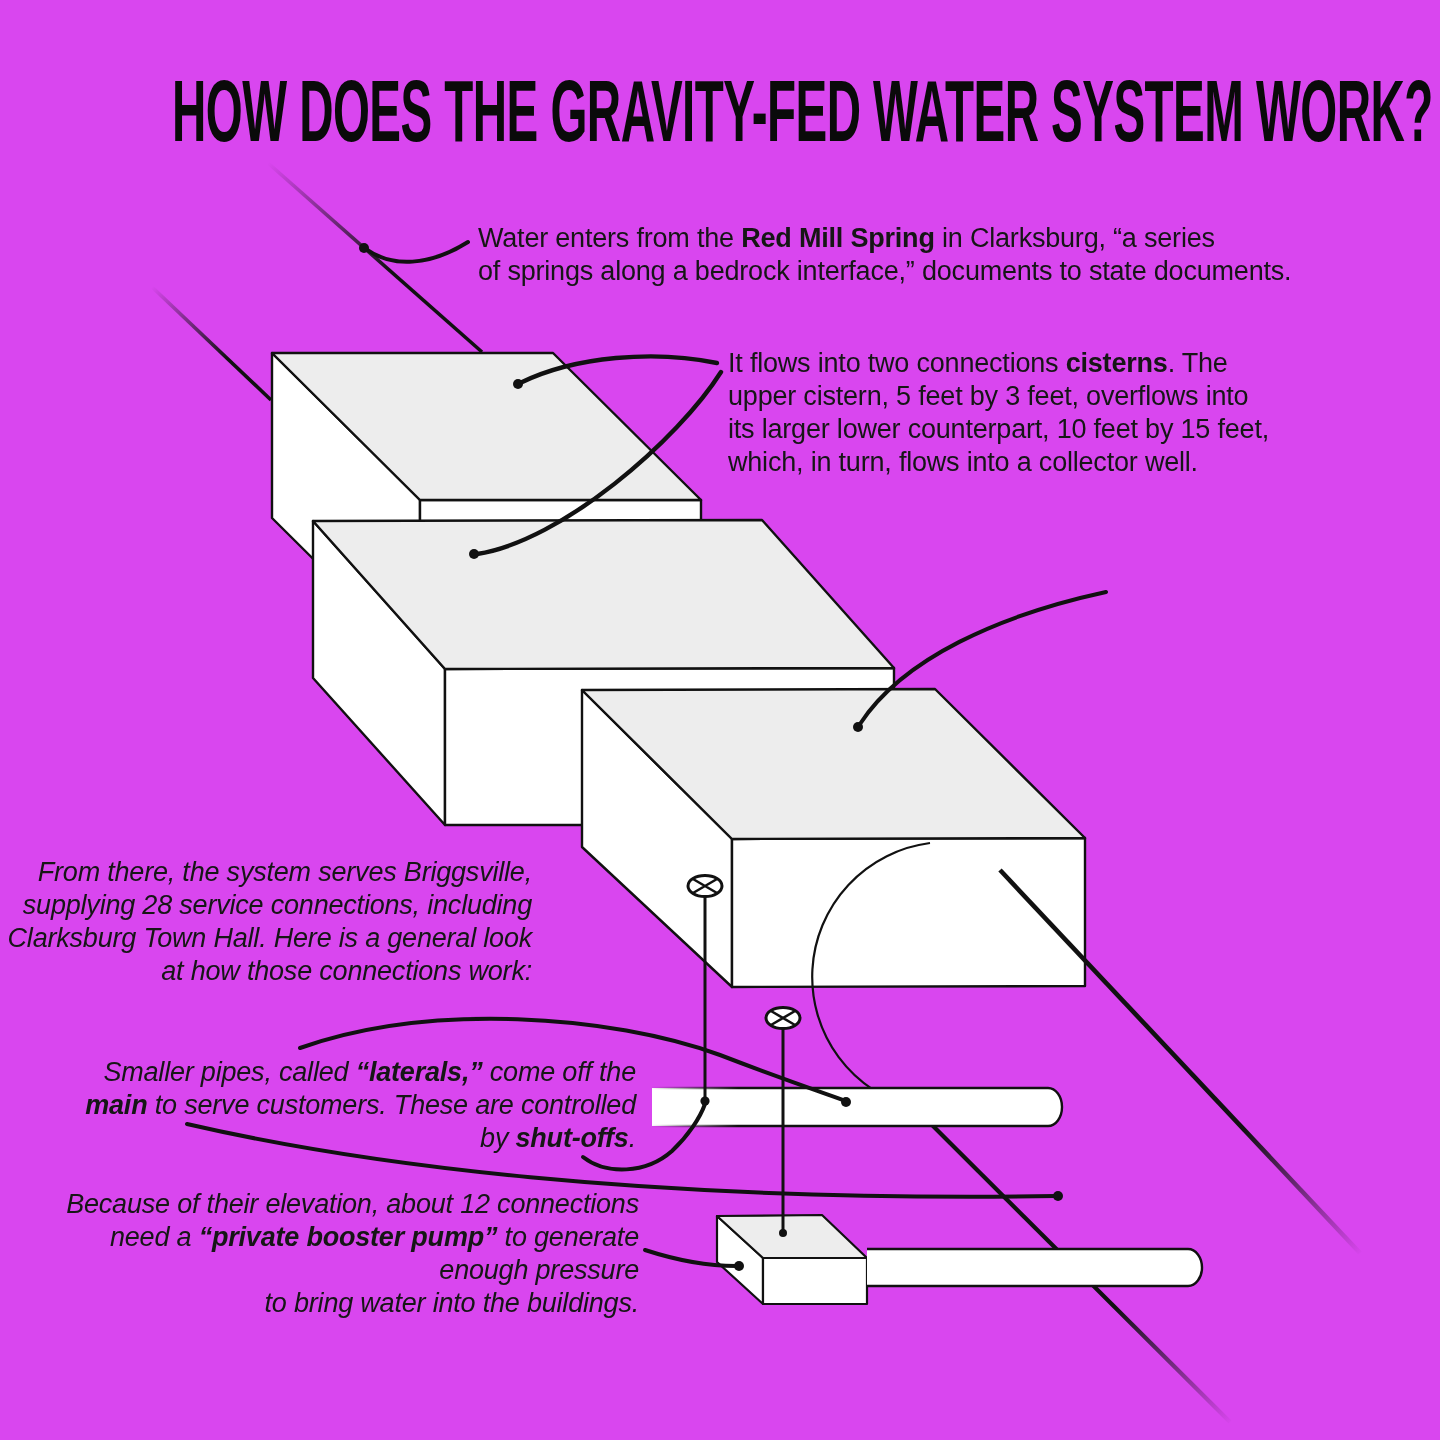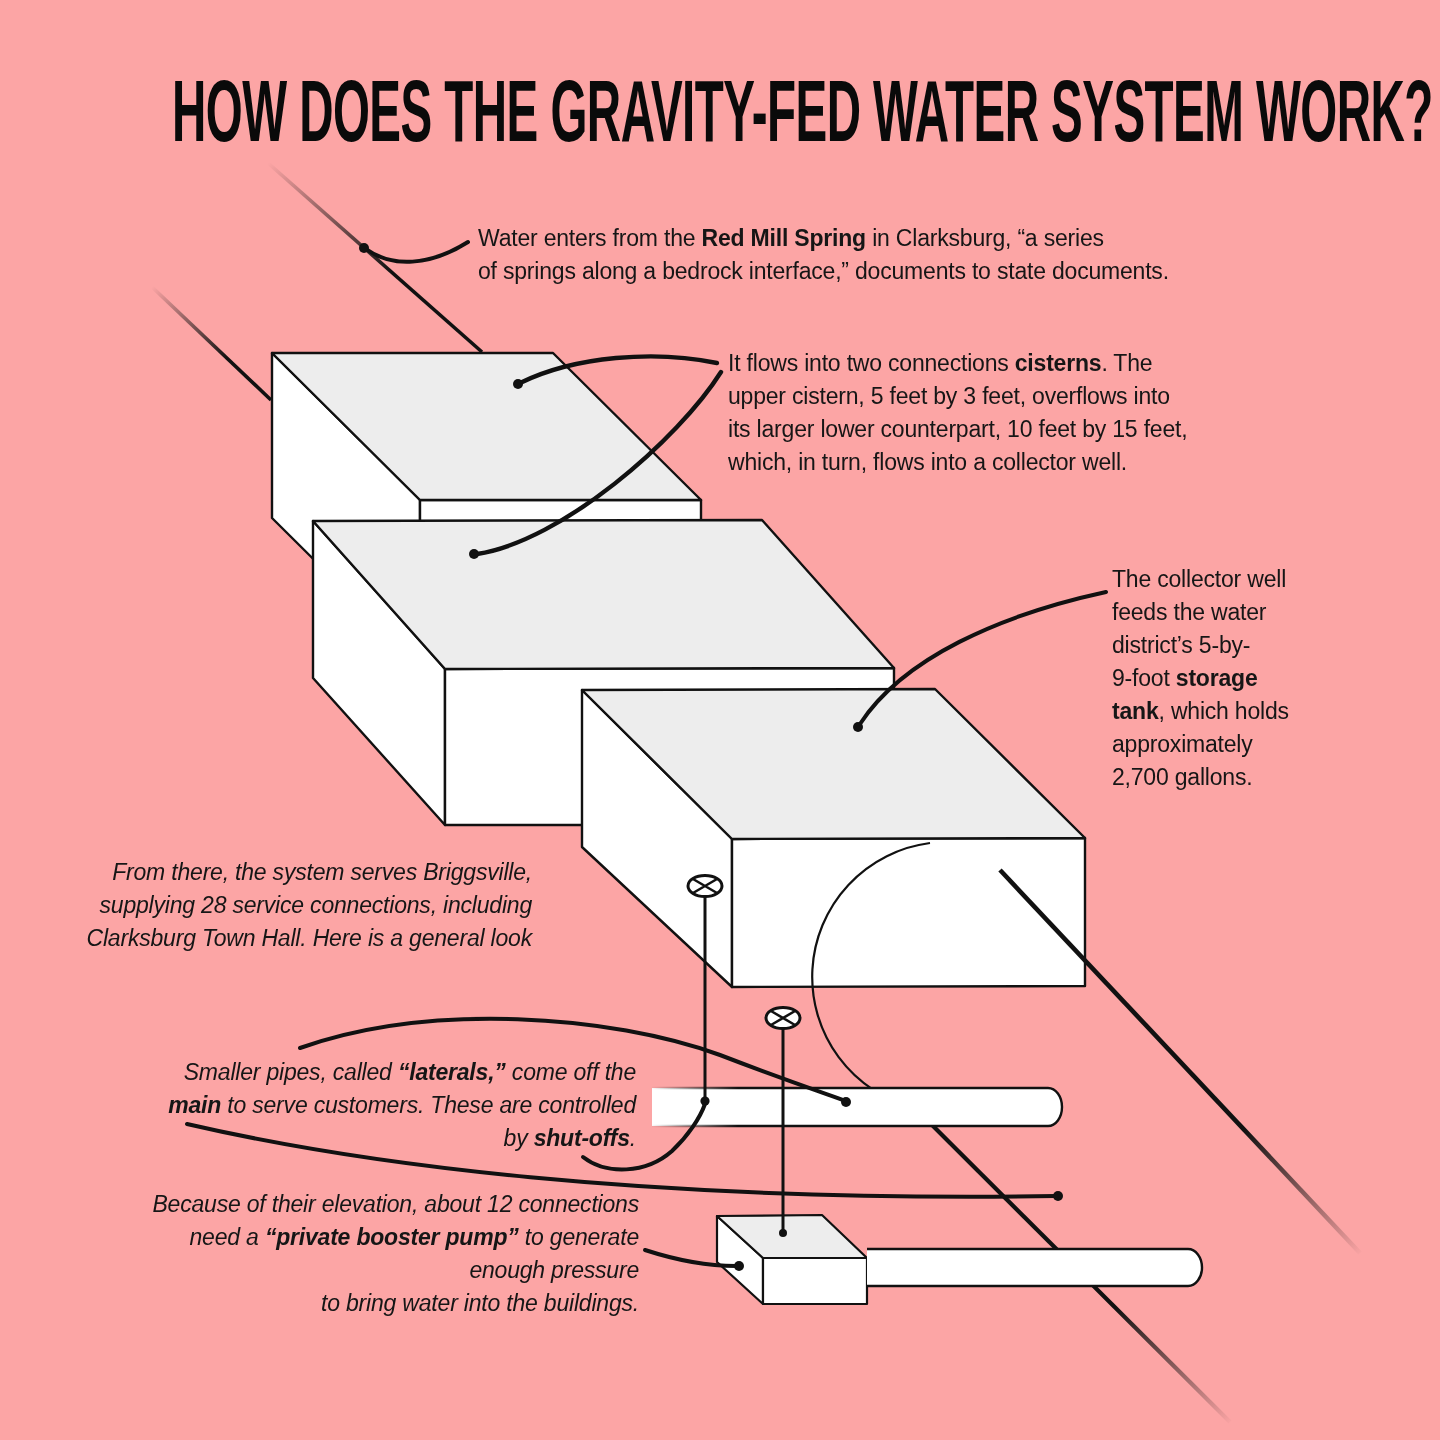--- a/index.html
+++ b/index.html
@@ -1,33 +1,33 @@
 <!DOCTYPE html>
 <html><head>
 <meta charset="utf-8">
 <style>
   html,body{margin:0;padding:0;background:#fff;}
   .stage{
     position:relative;
     width:1440px;height:1440px;
-    background:#fca5a5;
+    background:#d946ef;
     overflow:hidden;
     font-family:"Liberation Sans", sans-serif;
     color:#111;
   }
   .stage svg{position:absolute;left:0;top:0;}
   .title{
     position:absolute;left:172px;top:60px;margin:0;
     font-size:88px;font-weight:700;letter-spacing:-1px;
     white-space:nowrap;color:#0a0a0a;
     transform:scaleX(0.54);transform-origin:0 50%;
   }
   .ann{
     position:absolute;
-    font-size:23px;line-height:33px;letter-spacing:-0.2px;
+    font-size:27px;line-height:33px;letter-spacing:-0.2px;
     color:#161616;white-space:nowrap;
   }
   .ann b{font-weight:700;}
   .ann.right{text-align:right;font-style:italic;}
   .ann-spring{left:478px;top:222px;}
   .ann-cisterns{left:728px;top:347px;}
   .ann-tank{left:1112px;top:563px;}
   .ann-service{right:908px;top:856px;}
   .ann-laterals{right:804px;top:1056px;margin-left:42px;}
   .ann-booster{right:801px;top:1188px;}
@@ -144,18 +144,17 @@
 
       <path d="M645,1250 C685,1263 712,1266 736,1266"></path>
       <circle cx="739" cy="1266" r="5" fill="#111" stroke="none"></circle>
     </g>
   </svg>
 
   <h1 class="title">HOW DOES THE GRAVITY-FED WATER SYSTEM WORK?</h1>
 
   <div class="ann ann-spring"><span>Water enters from the </span><b>Red Mill Spring</b><span> in Clarksburg, “a series</span><br><span>of springs along a bedrock interface,” documents to state documents.</span></div>
   <div class="ann ann-cisterns"><span>It flows into two connections </span><b>cisterns</b><span>. The</span><br><span>upper cistern, 5 feet by 3 feet, overflows into</span><br><span>its larger lower counterpart, 10 feet by 15 feet,</span><br><span>which, in turn, flows into a collector well.</span></div>
-  <div class="ann ann-tank"><span>The collector well</span><br><span>feeds the water</span><br><span>district’s 5-by-</span><br><span>9-foot </span><b>storage</b><br><b>tank</b><span>, which holds</span><br><span>approximately</span><br><span>2,700 gallons.</span></div>
-  <div class="ann right ann-service"><span>From there, the system serves Briggsville,</span><br><span>supplying 28 service connections, including</span><br><span>Clarksburg Town Hall. Here is a general look</span><br></div>
+  <div class="ann right ann-service"><span>From there, the system serves Briggsville,</span><br><span>supplying 28 service connections, including</span><br><span>Clarksburg Town Hall. Here is a general look</span><br><span>at how those connections work:</span></div>
   <div class="ann right ann-laterals"><span>Smaller pipes, called </span><b>“laterals,”</b><span> come off the</span><br><b>main</b><span> to serve customers. These are controlled</span><br><span>by </span><b>shut-offs</b><span>.</span></div>
   <div class="ann right ann-booster"><span>Because of their elevation, about 12 connections</span><br><span>need a </span><b>“private booster pump”</b><span> to generate</span><br><span>enough pressure</span><br><span>to bring water into the buildings.</span></div>
 
 </div>
 
 </body></html>

